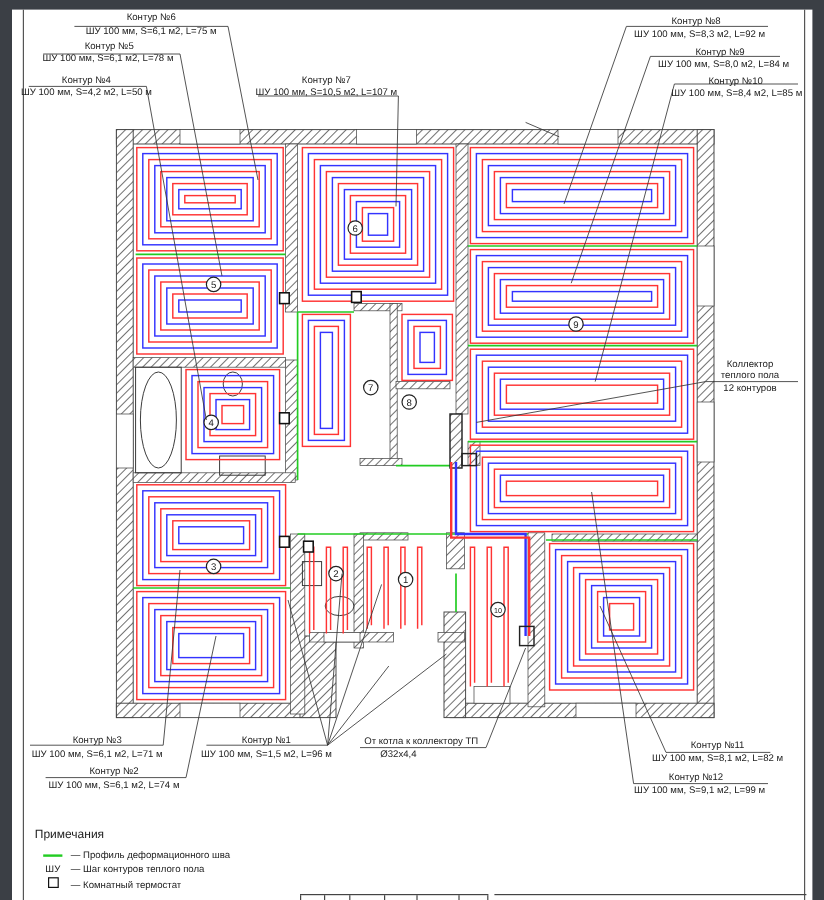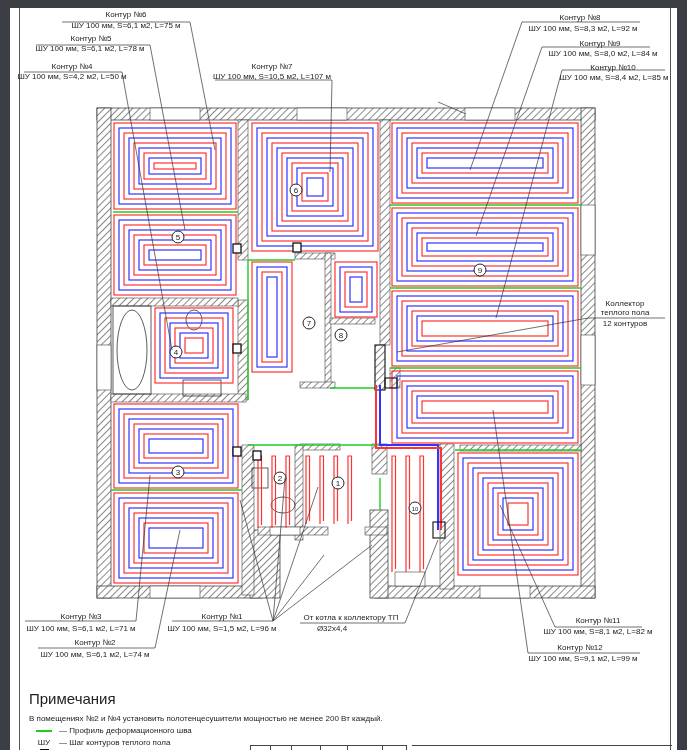--- a/index.html
+++ b/index.html
@@ -2,21 +2,21 @@
 <html><head>
 <meta charset="utf-8">
 <style>
   html,body{margin:0;padding:0;}
   body{width:687px;height:750px;background:#3b3f45;position:relative;overflow:hidden;font-family:"Liberation Sans",sans-serif;}
   .page{position:absolute;left:10px;top:8px;width:667px;height:742px;background:#ffffff;}
   .frame{position:absolute;left:9px;top:0;width:652px;height:742px;border-left:1px solid #555;border-right:1px solid #555;box-sizing:border-box;}
   svg{position:absolute;left:0;top:0;}
   .lbl{font-family:"Liberation Sans",sans-serif;font-size:8px;fill:#222;}
   .notes{position:absolute;left:29px;top:690px;color:#222;}
-  .notes-title{font-size:15px;margin-bottom:6px;}
+  .notes-title{font-size:10px;margin-bottom:6px;}
   .notes-line{font-size:8px;line-height:12px;}
   .legend-row{display:flex;align-items:center;font-size:8px;line-height:12px;}
   .legend-key{width:30px;display:inline-block;text-align:center;}
   .green-line{display:inline-block;width:16px;height:2px;background:#22cc22;vertical-align:middle;}
   .stamp{position:absolute;left:240px;top:737px;height:13px;display:flex;border-top:1px solid #444;}
   .stamp div{border-left:1px solid #444;height:13px;}
   .stamp-line{position:absolute;left:402px;top:737px;width:260px;border-top:1px solid #444;}
 </style>
 </head>
 <body>
@@ -306,21 +306,20 @@
       <text class="lbl" x="332" y="631" text-anchor="middle">Ø32x4,4</text>
       <text class="lbl" x="598" y="623" text-anchor="middle">Контур №11</text>
       <text class="lbl" x="598" y="634" text-anchor="middle">ШУ 100 мм, S=8,1 м2, L=82 м</text>
       <text class="lbl" x="580" y="650" text-anchor="middle">Контур №12</text>
       <text class="lbl" x="583" y="661" text-anchor="middle">ШУ 100 мм, S=9,1 м2, L=99 м</text>
     </g>
   </svg>
 
   <div class="notes" style="left:19px;top:682px;">
     <div class="notes-title">Примечания</div>
-    <div class="notes-line">В помещениях №2 и №4 установить полотенцесушители мощностью не менее 200 Вт каждый.</div>
     <div class="legend-row">
       <span class="legend-key"><span class="green-line"></span></span>
       <span>— Профиль деформационного шва</span>
     </div>
     <div class="legend-row">
       <span class="legend-key">ШУ</span>
       <span>— Шаг контуров теплого пола</span>
     </div>
     <div class="legend-row">
       <span class="legend-key"><span style="display:inline-block;width:7px;height:7px;border:1.3px solid #111;"></span></span>

